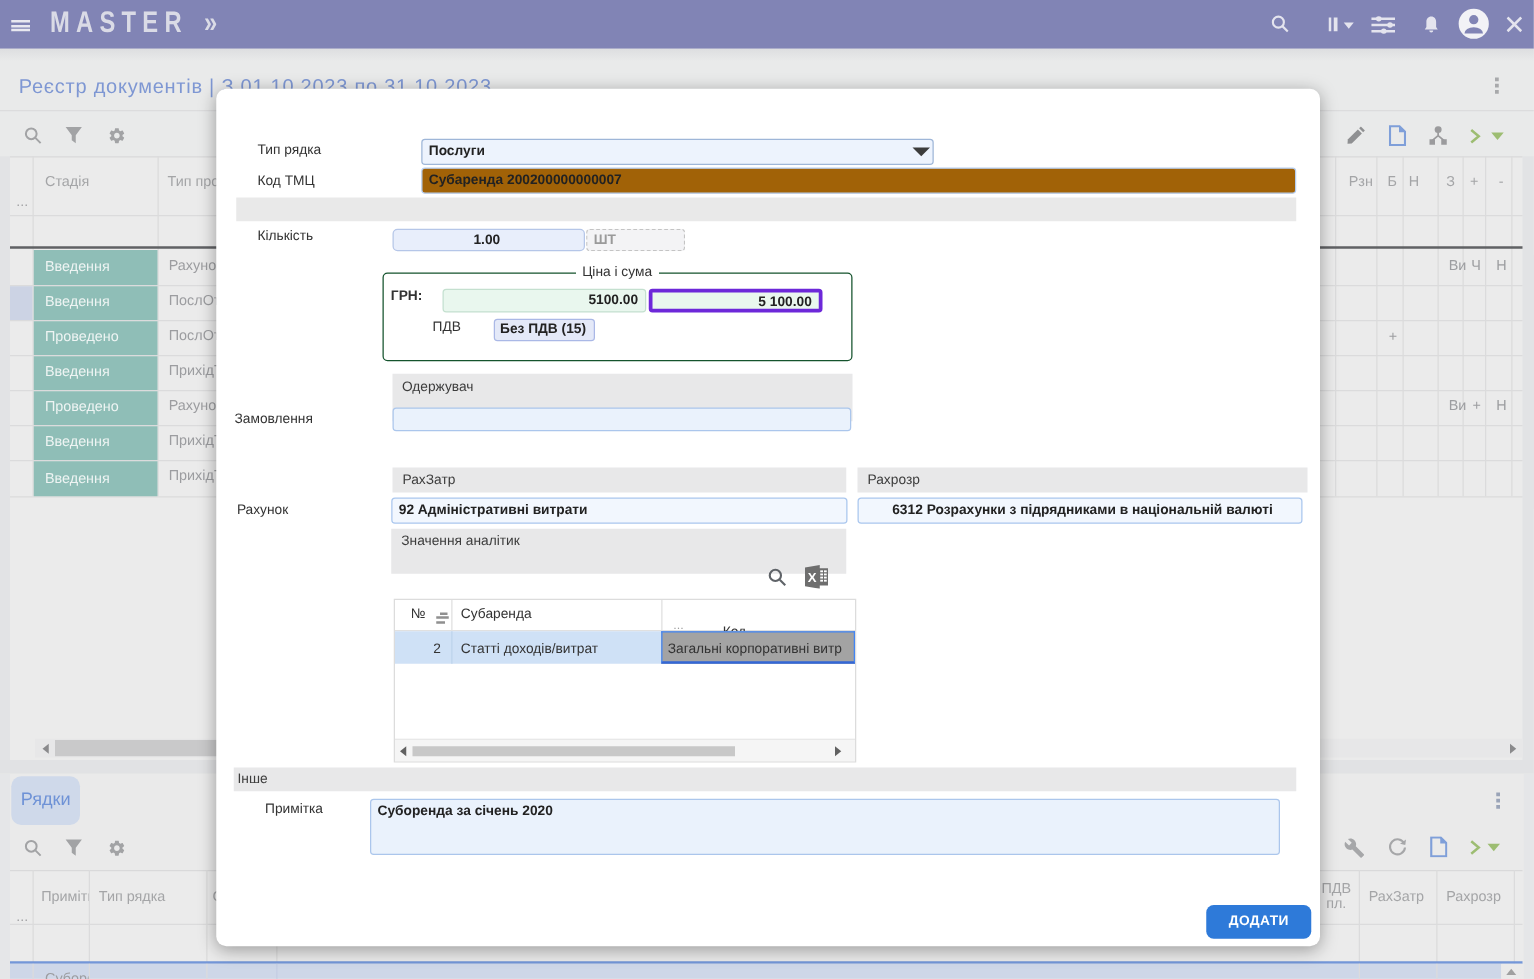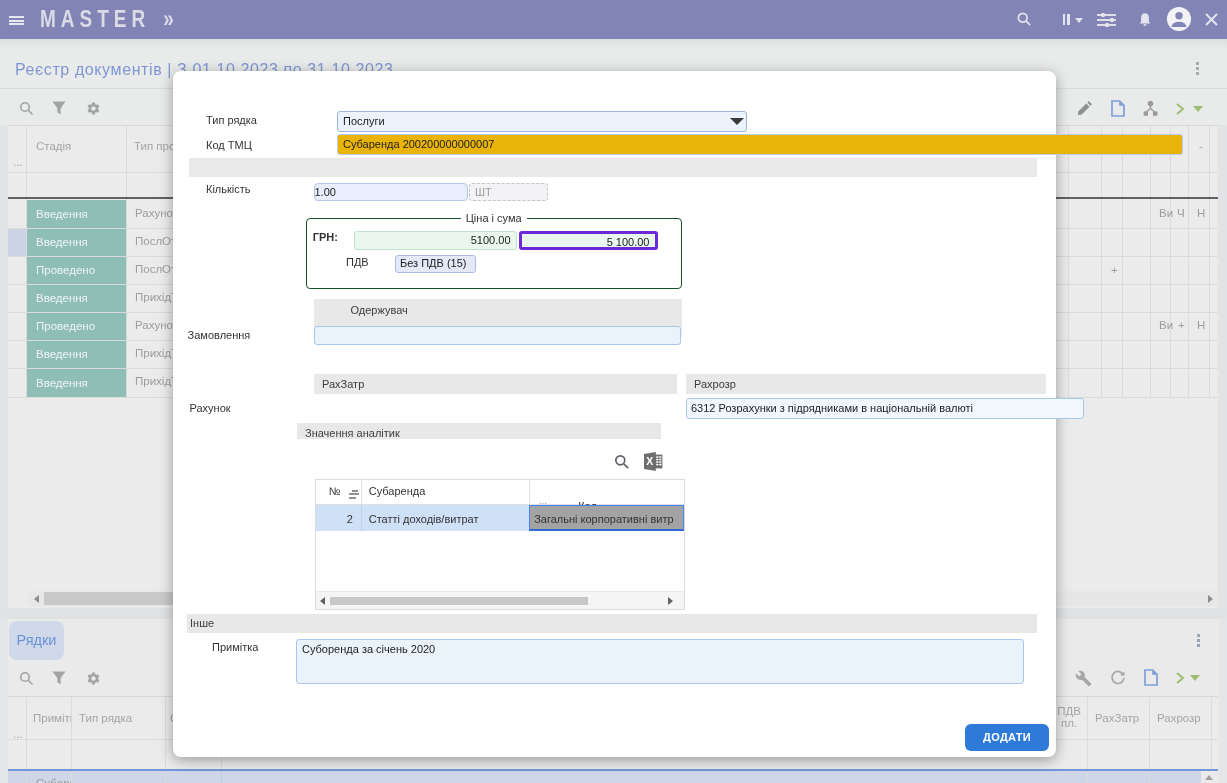--- a/index.html
+++ b/index.html
@@ -14,21 +14,21 @@
   .vline { position:absolute; width:1px; background:#dbdbdc; }
   .hline { position:absolute; height:1px; background:#dbdbdc; }
   .teal { position:absolute; background:#8fbeb7; color:#eef4f3; font-size:11.5px; }
   
   #modal { position:absolute; left:173px; top:71px; width:883px; height:686px;
     background:#fff; border-radius:8px; box-shadow:0 3px 14px rgba(0,0,0,0.35); z-index:10; }
   #mtitle { position:absolute; left:0; top:0; width:883px; height:32px; background:#232782;
     border-radius:8px 8px 0 0; color:#fff; font-size:10.5px; letter-spacing:-0.1px; font-weight:bold; line-height:32px; }
   .mlabel { position:absolute; color:#333; font-size:11px; }
   .ghead { position:absolute; background:#e8e8e9; color:#3d3d3d; font-size:11px; }
-  .inp { position:absolute; font-size:11px; color:#222; border-radius:3px; }
+  .inp { position:absolute; font-size:11px; color:#222; border-radius:3px;font-weight:bold; }
 </style>
 </head>
 <body>
 
 <div id="topbar">
 
   <div class="abs" style="left:9px;top:16.1px;width:15px;height:2px;background:#e8e8f0;"></div>
   <div class="abs" style="left:9px;top:19.5px;width:15px;height:2px;background:#e8e8f0;"></div>
   <div class="abs" style="left:9px;top:22.9px;width:15px;height:2px;background:#e8e8f0;"></div>
 
@@ -245,28 +245,28 @@
       </g>
   </svg>
 
   <div class="mlabel" style="left:33px;top:43px;">Тип рядка</div>
   <div class="inp" style="left:164px;top:39.5px;width:410px;height:21px;background:#edf3fd;border:1px solid #9eb6d8;">
     <span style="margin-left:5px;line-height:19px;">Послуги</span>
     <div class="abs" style="right:2px;top:6.5px;width:0;height:0;border-left:7px solid transparent;border-right:7px solid transparent;border-top:7.5px solid #3c3c3c;"></div>
   </div>
 
   <div class="mlabel" style="left:33px;top:68px;">Код ТМЦ</div>
-  <div class="inp" style="left:164px;top:63px;width:846px;height:21px;background:#eab308;border:1px solid #b5cdf0;">
+  <div class="inp" style="left:164px;top:63px;width:700px;height:21px;background:#a16207;border:1px solid #b5cdf0;">
     <span style="margin-left:5px;line-height:19px;">Субаренда 200200000000007</span>
   </div>
 
   <div class="abs" style="left:16px;top:87px;width:848px;height:19px;background:#e9e9e9;"></div>
 
   <div class="mlabel" style="left:33px;top:112px;">Кількість</div>
-  <div class="inp" style="left:140.5px;top:111.5px;width:154px;height:18.5px;background:#e8eefb;border:1px solid #b5c6e8;border-radius:4px;text-align:left;">
+  <div class="inp" style="left:140.5px;top:111.5px;width:154px;height:18.5px;background:#e8eefb;border:1px solid #b5c6e8;border-radius:4px;text-align:center;">
     <span style="margin-right:2px;line-height:16.5px;">1.00</span>
   </div>
   <div class="inp" style="left:296px;top:111.5px;width:79px;height:18.5px;background:#f3f3f5;border:1px dashed #c4c4c4;color:#9a9a9a;">
     <span style="margin-left:5px;line-height:16.5px;">ШТ</span>
   </div>
 
   <fieldset class="abs" style="left:132.7px;top:141px;width:376px;height:77px;border:1px solid #14532d;border-radius:4px;">
     <legend style="margin:0 auto;padding:0 5px;font-size:11px;color:#333;">Ціна і сума</legend>
   </fieldset>
   <div class="mlabel" style="left:139.7px;top:160px;font-weight:bold;">ГРН:</div>
@@ -274,31 +274,34 @@
     <span style="margin-right:5px;line-height:17px;">5100.00</span>
   </div>
   <div class="inp" style="left:346px;top:160px;width:138.5px;height:19px;background:#e9f7ee;border:3px solid #6d28d9;text-align:right;">
     <span style="margin-right:5px;line-height:17px;">5 100.00</span>
   </div>
   <div class="mlabel" style="left:173px;top:185px;">ПДВ</div>
   <div class="inp" style="left:222px;top:184px;width:81px;height:17.5px;background:#e4e9f8;border:1px solid #aab8e6;">
     <span style="margin-left:4px;line-height:15.5px;">Без ПДВ (15)</span>
   </div>
 
-  <div class="ghead" style="left:140.5px;top:228px;width:368.5px;height:38px;padding-left:29px;"><span style="margin-left:8px;line-height:22px;">Одержувач</span></div>
+  <div class="ghead" style="left:140.5px;top:228px;width:368.5px;height:38px;"><span style="margin-left:8px;line-height:22px;">Одержувач</span></div>
   <div class="mlabel" style="left:14.6px;top:258px;">Замовлення</div>
   <div class="inp" style="left:140.5px;top:255px;width:367px;height:19px;background:#eaf2fc;border:1px solid #abc6ec;"></div>
 
   <div class="ghead" style="left:141px;top:302.5px;width:363px;height:20.5px;"><span style="margin-left:8px;line-height:20.5px;">РахЗатр</span></div>
   <div class="ghead" style="left:513px;top:302.5px;width:360px;height:20.5px;"><span style="margin-left:8px;line-height:20.5px;">Рахрозр</span></div>
   <div class="mlabel" style="left:16.5px;top:331px;">Рахунок</div>
-  <div class="inp" style="left:513px;top:327px;width:398px;height:20.5px;background:#f2f7fe;border:1px solid #a9c6ee;">
+  <div class="inp" style="left:140px;top:327px;width:365px;height:20.5px;background:#f2f7fe;border:1px solid #a9c6ee;">
+    <span style="margin-left:5px;line-height:18.5px;">92 Адміністративні витрати</span>
+  </div>
+  <div class="inp" style="left:513px;top:327px;width:356px;height:20.5px;background:#f2f7fe;border:1px solid #a9c6ee;text-align:center;">
     <span style="margin-left:4px;line-height:18.5px;">6312 Розрахунки з підрядниками в національній валюті</span>
   </div>
-  <div class="ghead" style="left:124px;top:351.7px;width:364px;height:16px;"><span style="margin-left:8px;line-height:20px;">Значення аналітик</span></div>
+  <div class="ghead" style="left:140px;top:351.7px;width:364px;height:36px;"><span style="margin-left:8px;line-height:20px;">Значення аналітик</span></div>
 
   <svg class="abs" style="left:441px;top:383px;" width="16" height="16" viewBox="0 0 16 16">
     <circle cx="6.3" cy="6.3" r="4.5" fill="none" stroke="#5f6368" stroke-width="1.7"></circle>
     <line x1="9.8" y1="9.8" x2="14.2" y2="14.2" stroke="#5f6368" stroke-width="1.7"></line>
   </svg>
   <svg class="abs" style="left:471px;top:381px;" width="19" height="19" viewBox="0 0 19 19">
     <rect x="11" y="2.6" width="7.4" height="13.8" fill="#6e6e6e"></rect>
     <g fill="#fff">
       <rect x="12.2" y="4.3" width="2.2" height="1.5"></rect>
         <rect x="15.2" y="4.3" width="2.2" height="1.5"></rect>

